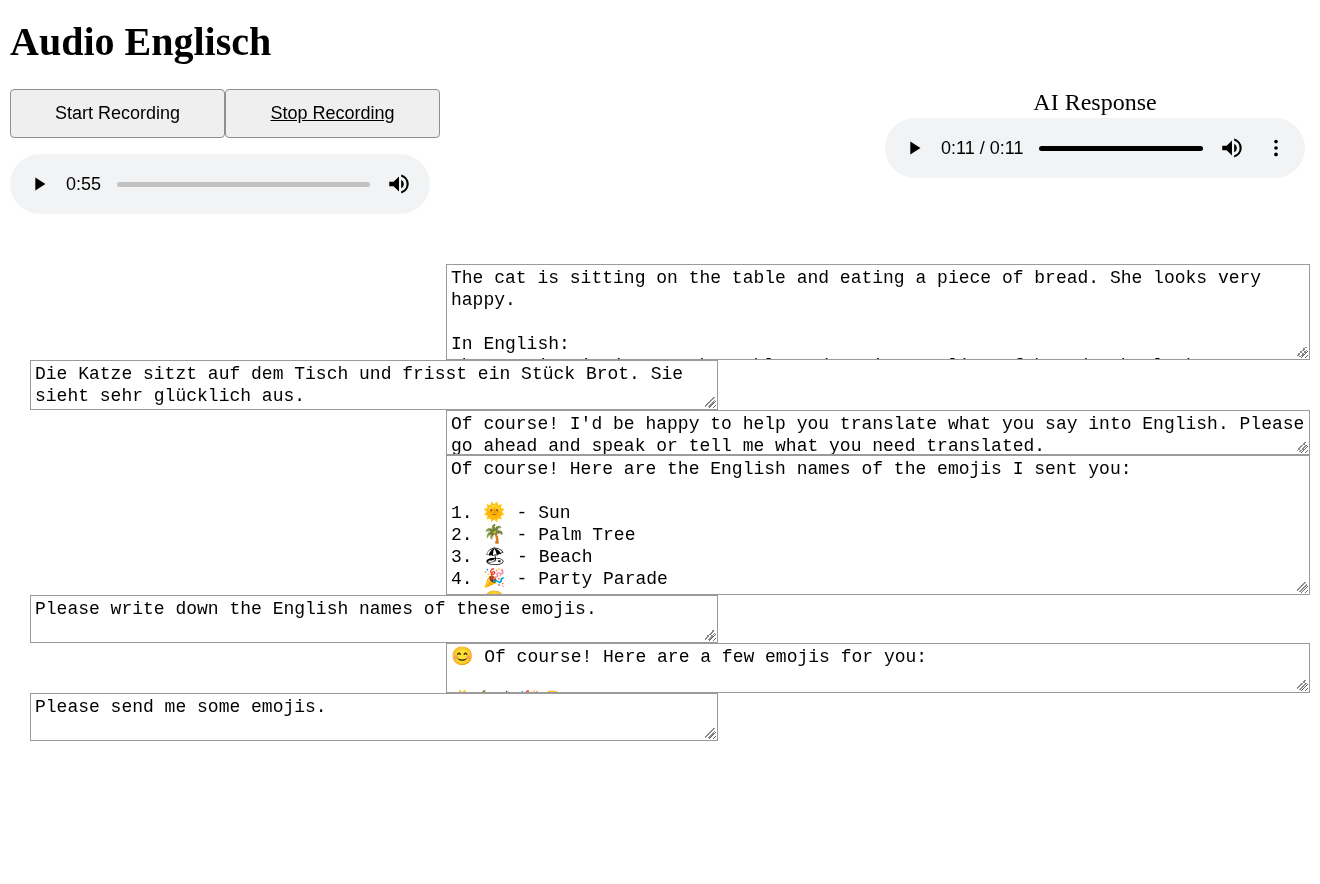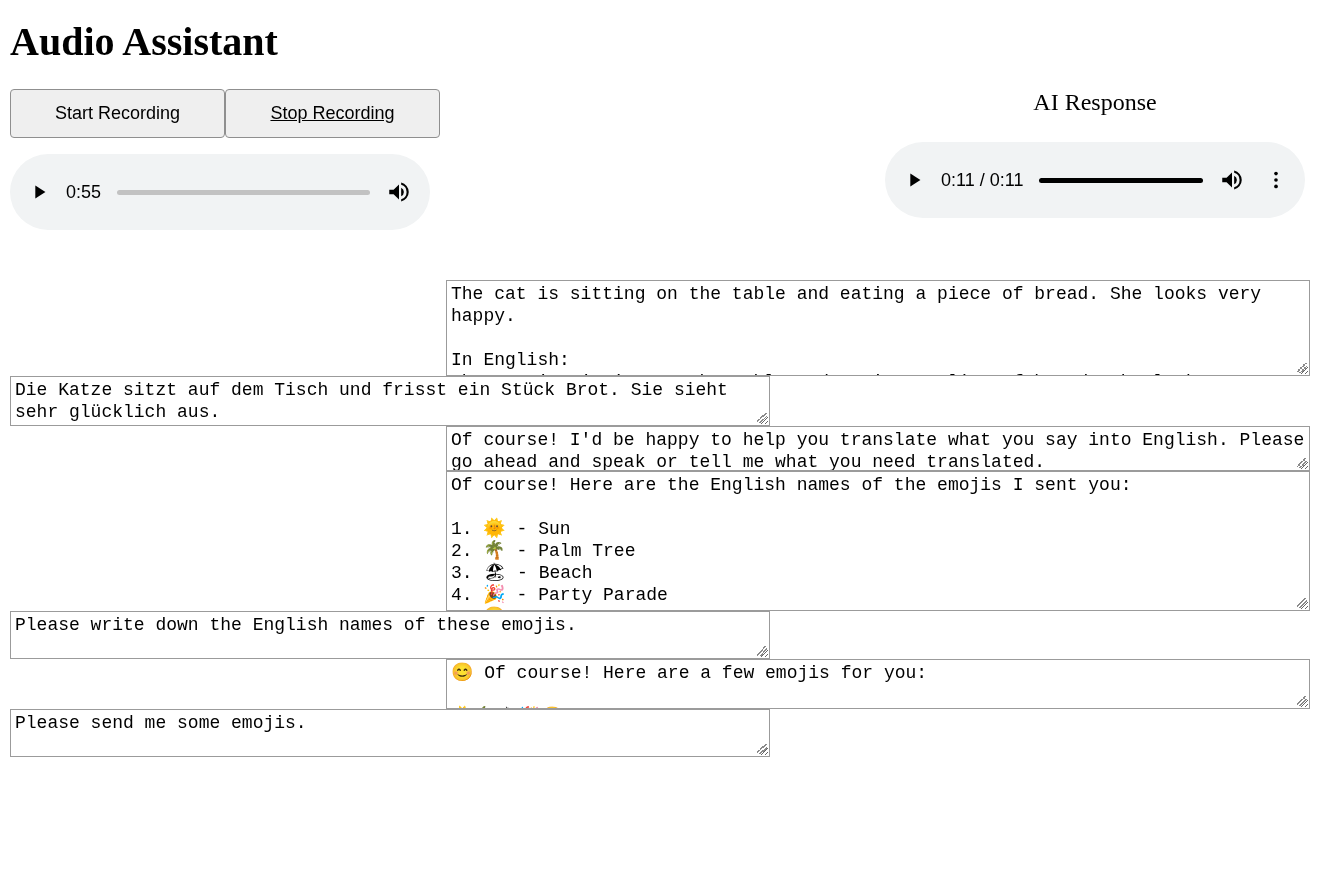--- a/index.html
+++ b/index.html
@@ -26,21 +26,21 @@
     display: flex;
     flex-direction: column;
     gap: 16px;
     width: 430px;
   }
   .right-col {
     margin-left: auto;
     display: flex;
     flex-direction: column;
     align-items: center;
-    gap: 26px;
+    gap: 2px;
     width: 430px;
     justify-content: flex-end;
   }
   .btn-row {
     display: flex;
     gap: 0;
   }
   button.rec-btn {
     font-family: Arial, Helvetica, sans-serif;
     font-size: 18px;
@@ -54,21 +54,21 @@
   button.rec-btn + button.rec-btn { margin-left: 0; text-decoration: underline; }
   .ai-title {
     font-family: "Times New Roman", Times, serif;
     font-size: 24px;
     font-weight: normal;
   }
 
   
   .audio-player {
     width: 420px;
-    height: 76px;
+    height: 60px;
     background: #f1f3f4;
     border-radius: 40px;
     display: flex;
     align-items: center;
     padding: 0 18px;
     font-family: Arial, Helvetica, sans-serif;
     font-size: 18px;
     color: #000;
     gap: 16px;
   }
@@ -112,36 +112,36 @@
     height: 10px;
     background:
       linear-gradient(135deg, transparent 0 40%, #8a8a8a 40% 50%, transparent 50% 60%, #8a8a8a 60% 70%, transparent 70%);
     pointer-events: none;
   }
   .assistant {
     margin-left: 436px;
     width: 864px;
   }
   .user {
-    margin-left: 0;
-    width: 760px;
+    margin-left: 20px;
+    width: 688px;
     min-height: 48px;
   }
   .conv .msg + .msg { margin-top: 0; }
 
   
   .h-a1 { height: 96px; }
   .h-a2 { height: 45px; }
   .h-a3 { height: 140px; }
   .h-a4 { height: 50px; }
 </style>
 </head>
 <body>
 
-<h1>Audio Assistant</h1>
+<h1>Audio Englisch</h1>
 
 <div class="top-row">
   <div class="left-col">
     <div class="btn-row">
       <button class="rec-btn">Start Recording</button>
       <button class="rec-btn">Stop Recording</button>
     </div>
     <div class="audio-player">
       <span class="play-btn">
         <svg width="22" height="22" viewBox="0 0 24 24">

